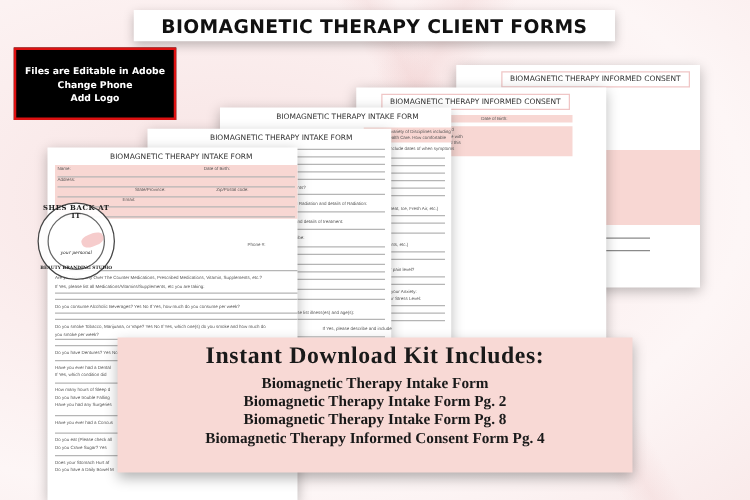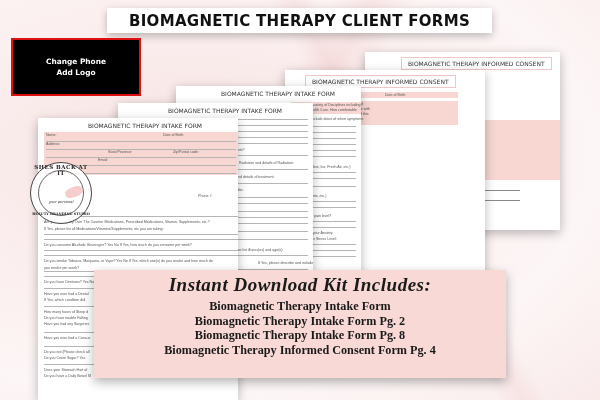--- a/index.html
+++ b/index.html
@@ -38,21 +38,21 @@
   }
   .ptitle.boxed { border:1px solid #f0c6c6; padding:2px 6px; }
   .pink-block { position:absolute; background:#f8d7d3; }
   .line { position:absolute; height:1px; background:#8a8a8a; }
   .txt { position:absolute; font-size:3.6px; color:#555; white-space:nowrap; line-height:5px; }
   .kit {
     position:absolute; left:94px; top:270px; width:412px; height:108px;
     background:#f8d9d5; box-shadow:0 4px 10px rgba(0,0,0,0.3);
     text-align:center; font-family:"Liberation Serif", serif; color:#1a1a1a;
   }
-  .kit-head { font-size:19px; font-weight:bold; margin-top:4px; letter-spacing:0.5px;font-style:italic; }
+  .kit-head { font-size:19px; font-weight:bold; margin-top:4px; letter-spacing:0.5px; }
   .kit-list { margin-top:3px; font-size:12.2px; font-weight:bold; line-height:14.6px; }
   .logo {
     position:absolute; left:30px; top:162px; width:60px; height:60px; border-radius:50%;
     background:rgba(255,255,255,0.92); border:1.5px solid #444;
     font-family:"DejaVu Serif", serif; color:#222; text-align:center;
   }
   .logo-inner { position:absolute; left:7px; top:7px; width:44px; height:44px; border-radius:50%; border:0.8px solid #666; }
   .logo-top { position:absolute; top:1px; width:100%; font-size:5.5px; font-weight:bold; letter-spacing:0.5px; }
   .logo-sb { position:absolute; top:15px; width:100%; font-size:20px; font-style:italic; }
   .logo-sub { position:absolute; top:37px; width:100%; font-size:3.6px; font-style:italic; }
@@ -195,20 +195,21 @@
   <div class="logo-top">SHES BACK AT IT</div>
   <div class="logo-sub">your personal</div>
   <div class="logo-bot">BEAUTY BRANDING STUDIO</div>
 </div>
 
 <div class="title-bar">
   <span>BIOMAGNETIC THERAPY CLIENT FORMS</span>
 </div>
 
 <div class="edit-box">
+  <div>Files are Editable in Adobe</div>
   <div>Change Phone</div>
   <div>Add Logo</div>
 </div>
 
 <div class="kit">
   <div class="kit-head">Instant Download Kit Includes:</div>
   <div class="kit-list">
     <div>Biomagnetic Therapy Intake Form</div>
     <div>Biomagnetic Therapy Intake Form Pg. 2</div>
     <div>Biomagnetic Therapy Intake Form Pg. 8</div>

